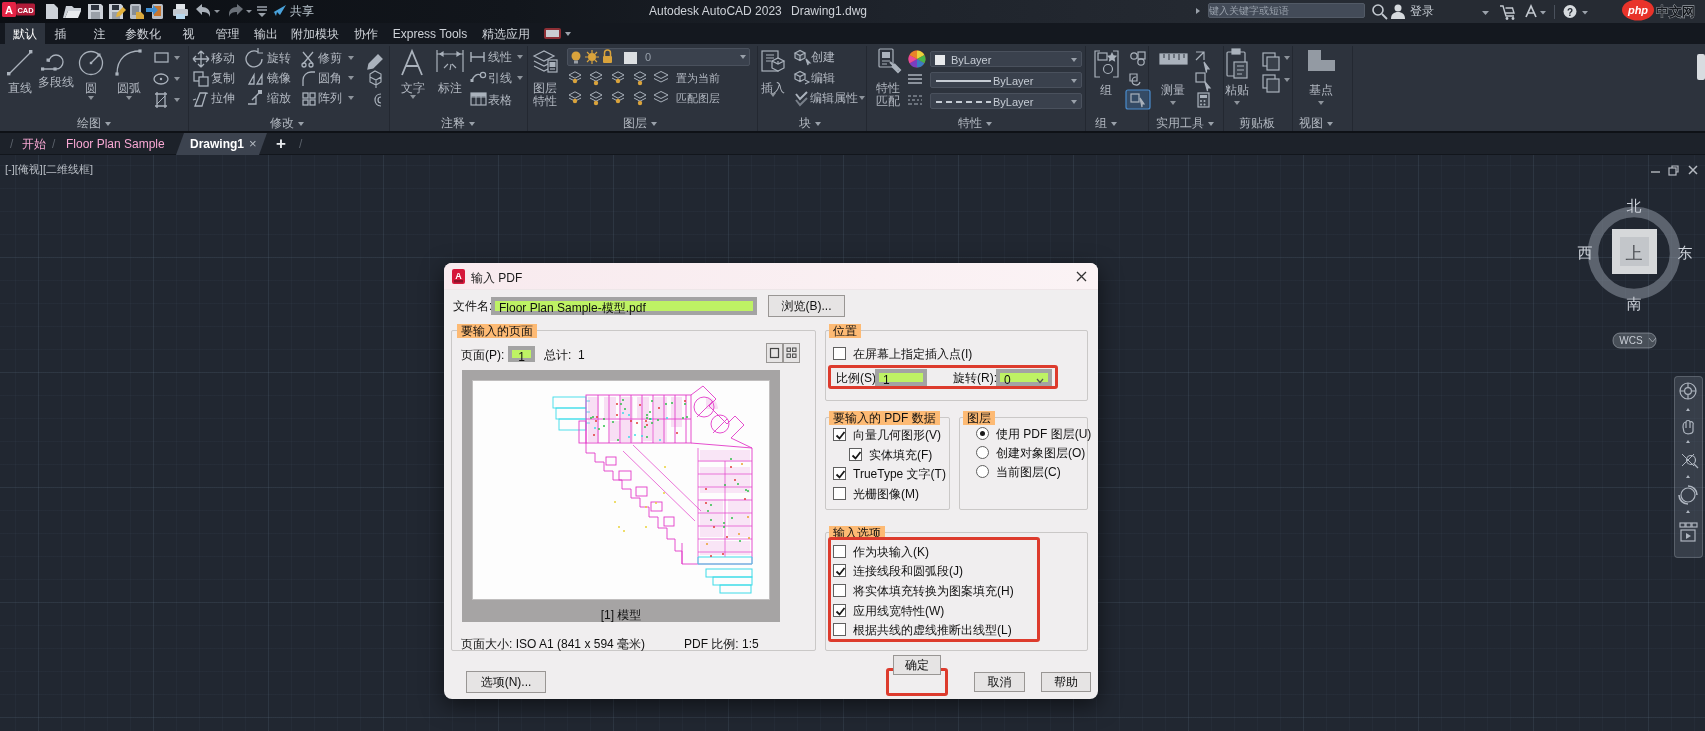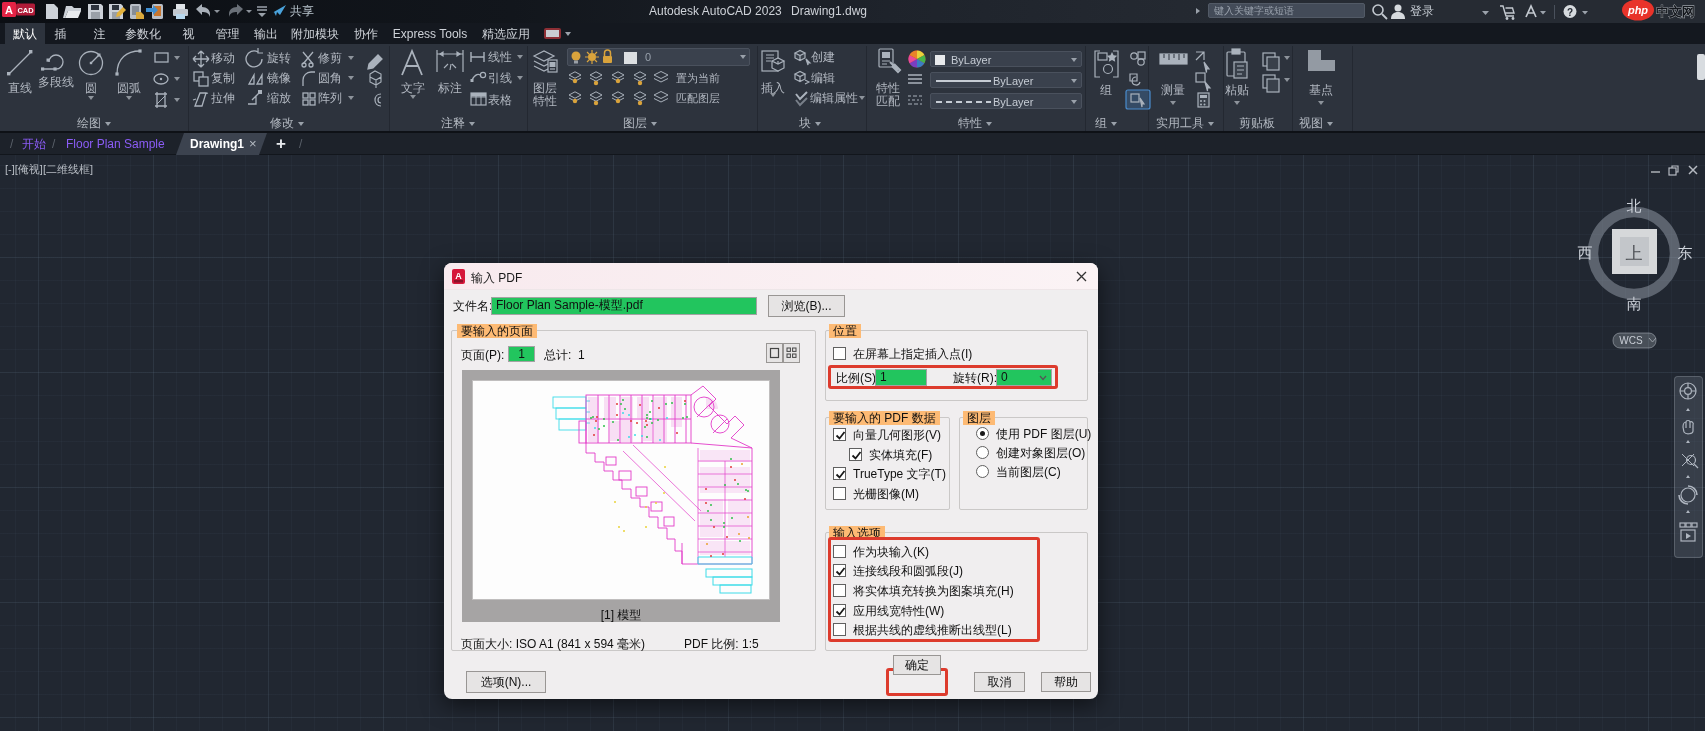--- a/index.html
+++ b/index.html
@@ -15,41 +15,41 @@
 #ribtabs .tab.on{background:#2d333d;color:#fff}
 
 #ribbon{position:absolute;left:0;top:44px;width:1705px;height:89px;background:#2d333d;border-bottom:2px solid #0e1116}
 .sep{position:absolute;top:2px;height:85px;width:1px;background:#232831}
 .plabel{position:absolute;top:71px;height:16px;line-height:16px;font-size:12px;color:#b3b9c1;text-align:center}
 .tri{display:inline-block;width:0;height:0;border:3.5px solid transparent;border-top:4.5px solid #9aa1aa;vertical-align:middle;margin-left:4px;margin-top:3px}
 .ilabel{position:absolute;font-size:12px;color:#b2b8c1;line-height:13px;text-align:center;white-space:nowrap}
 .byl{position:absolute;z-index:1;background:#3a414d;border:1px solid #4a515d;border-radius:2px;color:#c6ccd4;font-size:11px}
 
 #filetabs{position:absolute;left:0;top:133px;width:1705px;height:22px;background:#1d222a;border-bottom:1px solid #12161c}
-#filetabs .ft{position:absolute;top:0;height:22px;line-height:22px;font-size:12px;color:#8b5cf6}
+#filetabs .ft{position:absolute;top:0;height:22px;line-height:22px;font-size:12px;color:#f9a8d4}
 
 #canvas{position:absolute;left:0;top:155px;width:1705px;height:576px;
 background-image:
  linear-gradient(rgba(120,140,165,.10) 1px,transparent 1px),
  linear-gradient(90deg,rgba(120,140,165,.10) 1px,transparent 1px),
  linear-gradient(rgba(120,140,165,.05) 1px,transparent 1px),
  linear-gradient(90deg,rgba(120,140,165,.05) 1px,transparent 1px);
 background-size:115px 115px,115px 115px,23px 23px,23px 23px;
 background-position:-77px -13px,-77px -13px,-77px -13px,-77px -13px;
 background-color:#212731}
 
 #dlg{position:absolute;left:444px;top:108px;width:654px;height:436px;background:#f0eeef;border-radius:8px;box-shadow:0 6px 22px rgba(0,0,0,.55);font-size:12px;color:#101010}
 #dlg .ttl{position:absolute;left:0;top:0;width:654px;height:27px;background:linear-gradient(90deg,#f8eaee,#fbf3f5);border-radius:8px 8px 0 0;border-bottom:1px solid #eee6e8}
 .gbox{position:absolute;border:1px solid #cac8c7;border-radius:2px}
 .glab{position:absolute;background:#fdba74;padding:0 4px;height:14px;line-height:14px;font-size:12px;color:#101010}
 .cb{position:absolute;width:13px;height:13px;background:#fff;border:1px solid #606060}
 .cb svg{position:absolute;left:0;top:0}
 .rd{position:absolute;width:13px;height:13px;background:#fff;border:1px solid #606060;border-radius:50%}
 .lbl{position:absolute;font-size:12px;color:#101010;white-space:nowrap;line-height:14px}
-.inp{position:absolute;background:#22c55e;border:1px solid #a3a3a3;font-size:12px;color:#101010;line-height:15px;padding-left:4px}
+.inp{position:absolute;background:#bef264;border:4px solid #a3a3a3;font-size:12px;color:#101010;line-height:15px;padding-left:4px}
 .btn{position:absolute;background:#e6e4e4;border:1px solid #999694;font-size:12px;color:#101010;text-align:center}
 .redbox{position:absolute;border:3px solid #dd3b2d;border-radius:3px}
 </style>
 </head>
 <body>
 <div id="stage">
 <div id="titlebar">
 <svg class="abs" style="left:0;top:0" width="340" height="23" viewBox="0 0 340 23">
  <rect x="2" y="2" width="14" height="15" rx="1.5" fill="#e32345"></rect>
  <text x="9" y="14" font-size="11" font-weight="bold" fill="#fff" text-anchor="middle" font-family="Liberation Sans">A</text>
@@ -90,21 +90,21 @@
 
  <path d="M257 7 h10 M257 10 h10" stroke="#9aa1aa" stroke-width="1.4"></path>
         <path d="M258 13 l4 4 l4 -4 z" fill="#9aa1aa"></path>
 
  <path d="M272 13 l14 -8 l-6 10 l-3 -3 l-1 4 l-2 -4 z" fill="#4aa3dc"></path>
 </svg>
 <div class="t" style="left:290px;color:#b9c5cd">共享</div>
 <div class="t" style="left:649px;color:#ced2d8">Autodesk AutoCAD 2023</div>
 <div class="t" style="left:791px;color:#ced2d8">Drawing1.dwg</div>
 <b class="abs" style="left:1196px;top:8px;width:0;height:0;border:3.5px solid transparent;border-left:4.5px solid #9aa1aa"></b>
-<div class="abs" style="left:1208px;top:3px;width:157px;height:15px;background:#434b58;border:1px solid #525a66;border-radius:2px;color:#98a0ab;font-size:10px;line-height:13px;padding-left:5px">键入关键字或短语</div>
+<div class="abs" style="left:1208px;top:3px;width:157px;height:15px;background:#434b58;border:1px solid #525a66;border-radius:2px;color:#98a0ab;font-size:10px;line-height:13px;">键入关键字或短语</div>
 <svg class="abs" style="left:1370px;top:3px" width="330" height="18" viewBox="0 0 330 18">
  <circle cx="8" cy="7" r="5" fill="none" stroke="#c3c9d0" stroke-width="1.6"></circle>
         <path d="M12 11 l5 5" stroke="#c3c9d0" stroke-width="1.8"></path>
  <circle cx="28" cy="5" r="3.5" fill="#d6dade"></circle>
         <path d="M21 16 c0 -5 3 -7 7 -7 c4 0 7 2 7 7 z" fill="#d6dade"></path>
  <path d="M112 8 l3.5 4 l3.5 -4 z" fill="#9ba2ab"></path>
  <path d="M130 3 h3 l2 7 h9 l-1.5 -5 h-7 M135 10 l1 3 h8" stroke="#c3c9d0" stroke-width="1.4" fill="none"></path>
         <circle cx="137" cy="15.5" r="1.4" fill="#c3c9d0"></circle>
         <circle cx="143" cy="15.5" r="1.4" fill="#c3c9d0"></circle>
  <path d="M156 14 l5 -11 l5 11 M158.5 10 h5" stroke="#c3c9d0" stroke-width="1.7" fill="none"></path>

